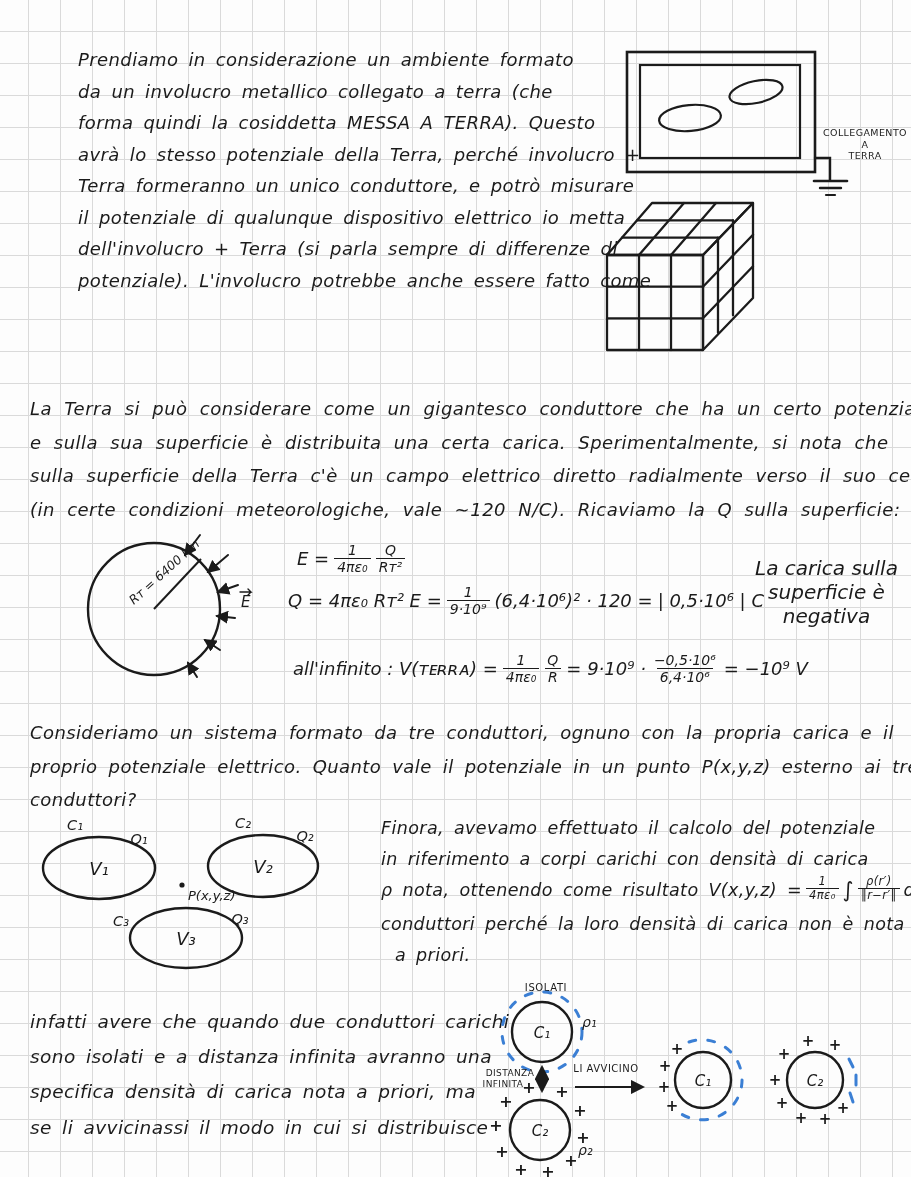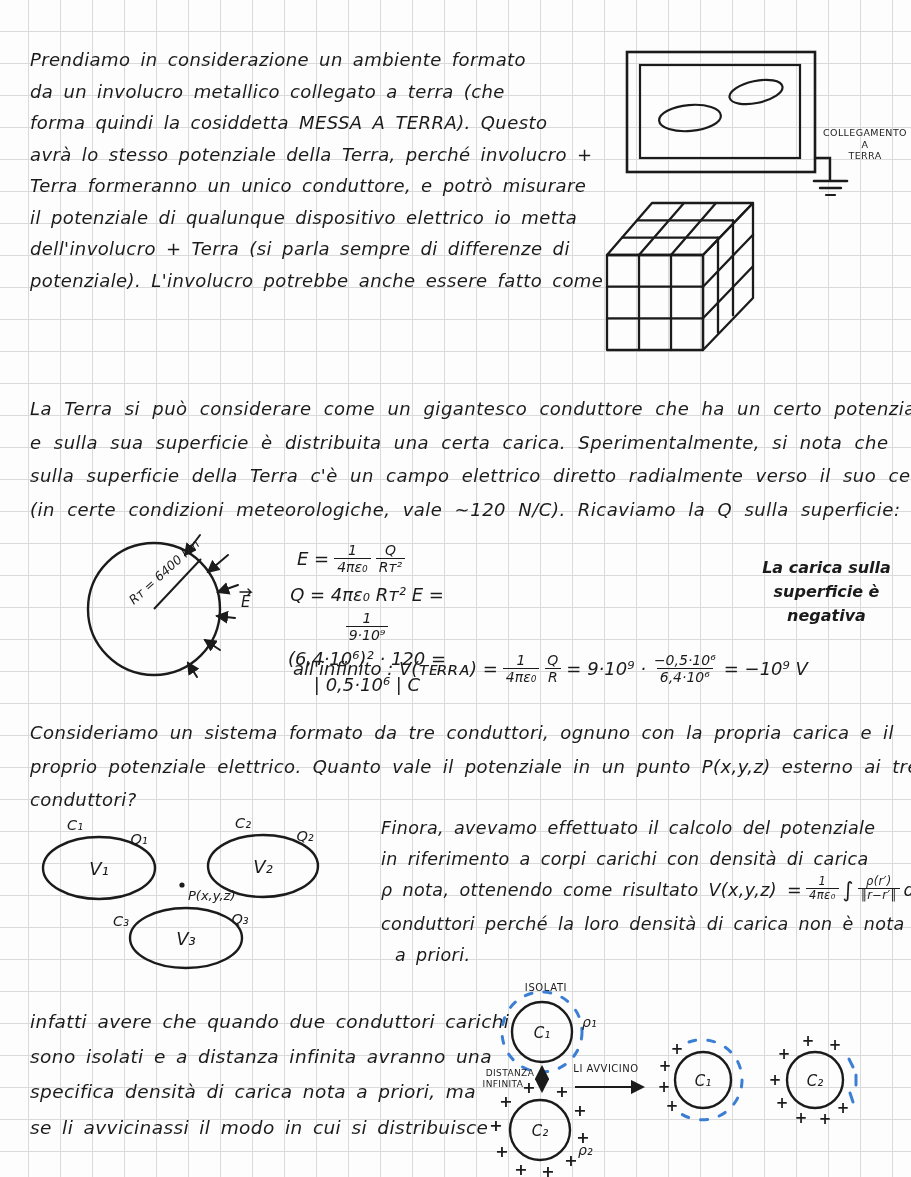--- a/index.html
+++ b/index.html
@@ -9,36 +9,36 @@
     background-image:
       linear-gradient(to right, #dadada 1px, transparent 1px),
       linear-gradient(to bottom, #dadada 1px, transparent 1px);
     background-size:32px 32px;
     background-position:-4px -1px;
     font-family:"DejaVu Sans",sans-serif;
   }
   .hw{ font-style:italic; color:#1b1b1b; }
   .para{ position:absolute; }
   .ln{ white-space:nowrap; letter-spacing:0.4px; word-spacing:4px; }
-  .p1 .ln{ line-height:31.5px; font-size:18px; }
+  .p1 .ln{ line-height:31.5px; font-size:18px;margin-left:48px; }
   .p2 .ln{ line-height:33.5px; font-size:18px; word-spacing:6px; letter-spacing:0.5px;}
   .p3 .ln{ line-height:33.5px; font-size:18px; word-spacing:5px;}
   .pf .ln{ line-height:31px; font-size:17.5px;margin-left:36px; }
   .p4 .ln{ line-height:35.2px; font-size:18.5px; }
   .indent{ padding-left:14px; }
   .eq-row{ position:absolute; display:flex; align-items:center; gap:5px;
            font-size:18px; font-style:italic; color:#1b1b1b; white-space:nowrap;}
   .frac{ display:inline-flex; flex-direction:column; align-items:center;
          line-height:1.15; font-size:14px; }
   .frac .den{ border-top:1.7px solid #1b1b1b; padding:0 3px; }
   .frac .num{ padding:0 3px; }
   .formula-line{ display:flex; align-items:flex-start; gap:4px; height:34px; }
   .formula-line .frac{ font-size:11.5px; line-height:1.1; }
   .int{ font-size:21px; font-style:normal; }
-  .note{ position:absolute; font-size:16px; line-height:24px;font-weight:bold; }
+  .note{ position:absolute; font-size:20px; line-height:24px; }
   svg text{ font-family:"DejaVu Sans",sans-serif; fill:#1b1b1b; }
   svg .lbl{ font-style:italic; }
 </style>
 </head>
 <body>
 
 <div id="page">
 
   <div class="para hw p1" style="left:30px; top:44px;">
     <div class="ln">Prendiamo in considerazione un ambiente formato</div>
@@ -124,21 +124,21 @@
     <span class="frac">
       <span class="num">1</span>
         <span class="den">4πε₀</span>
     </span>
     <span class="frac">
       <span class="num">Q</span>
         <span class="den">Rᴛ²</span>
     </span>
   </div>
 
-  <div class="eq-row" style="left:288px; top:584px;flex-direction:column;">
+  <div class="eq-row" style="left:288px; top:584px;">
     <span>Q = 4πε₀ Rᴛ² E  =</span>
     <span class="frac">
       <span class="num">1</span>
         <span class="den">9·10⁹</span>
     </span>
     <span>(6,4·10⁶)² · 120  =</span>
     <span>| 0,5·10⁶ | C</span>
   </div>
 
   <div class="note hw" style="left:742px; top:556px; text-align:center;">

